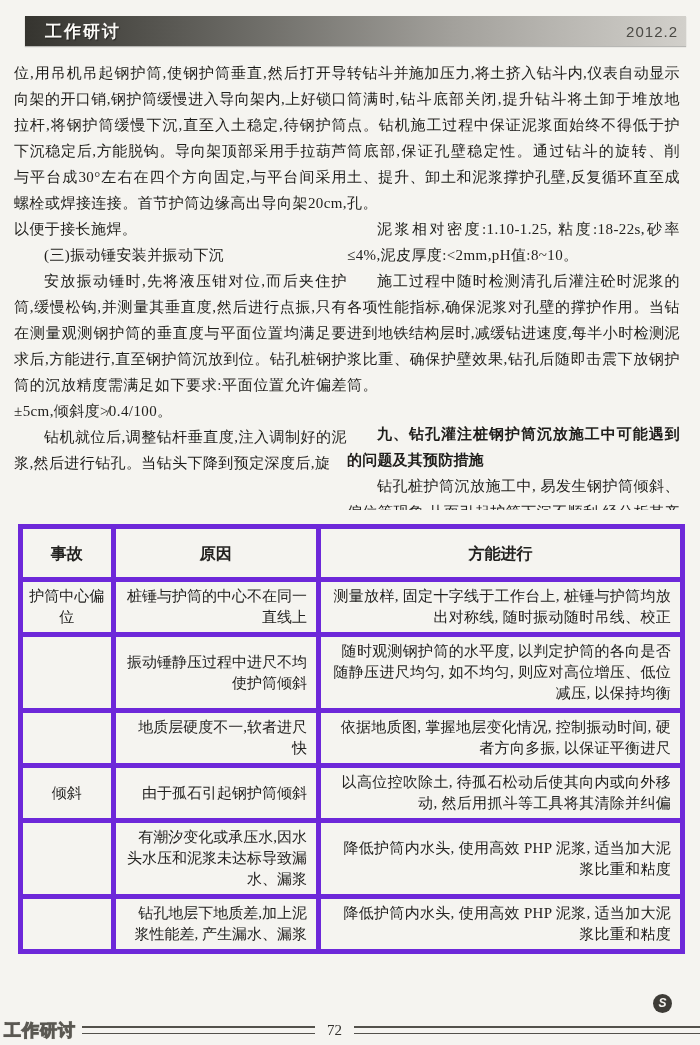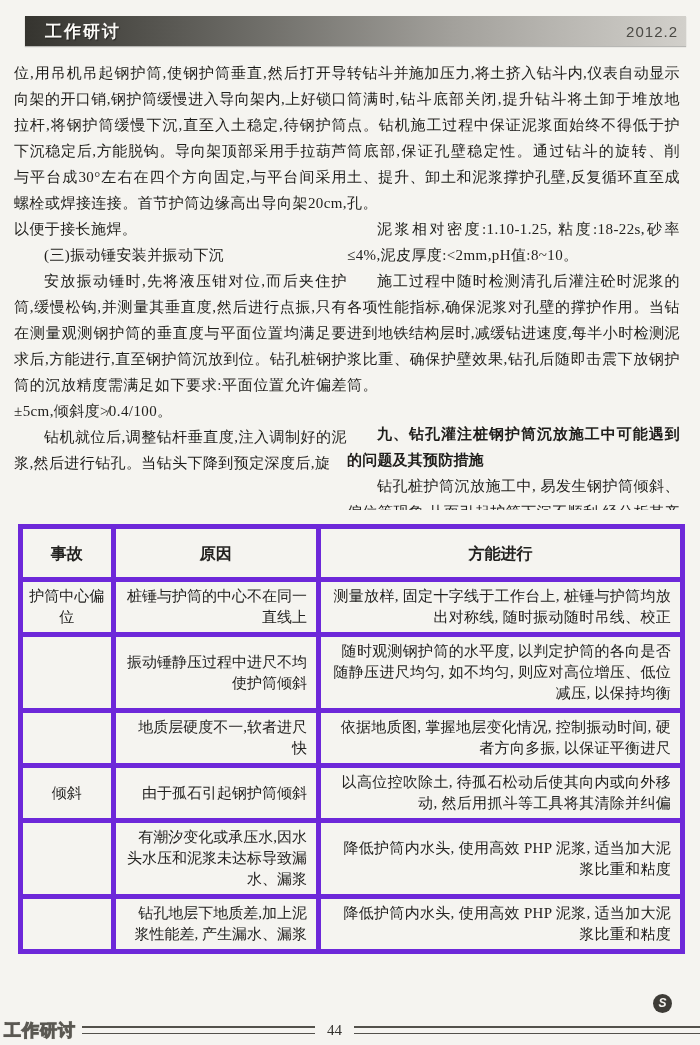--- a/index.html
+++ b/index.html
@@ -165,17 +165,17 @@
     </tbody>
   </table>
 
   <div class="end-row">
     <span class="end-mark">S</span>
   </div>
 
   <div class="footer">
     <span class="journal">工作研讨</span>
     <span class="rule rule-left"></span>
-    <span class="pagenum">44</span>
+    <span class="pagenum">72</span>
     <span class="rule rule-right"></span>
   </div>
 
 </div>
 
 </body></html>

